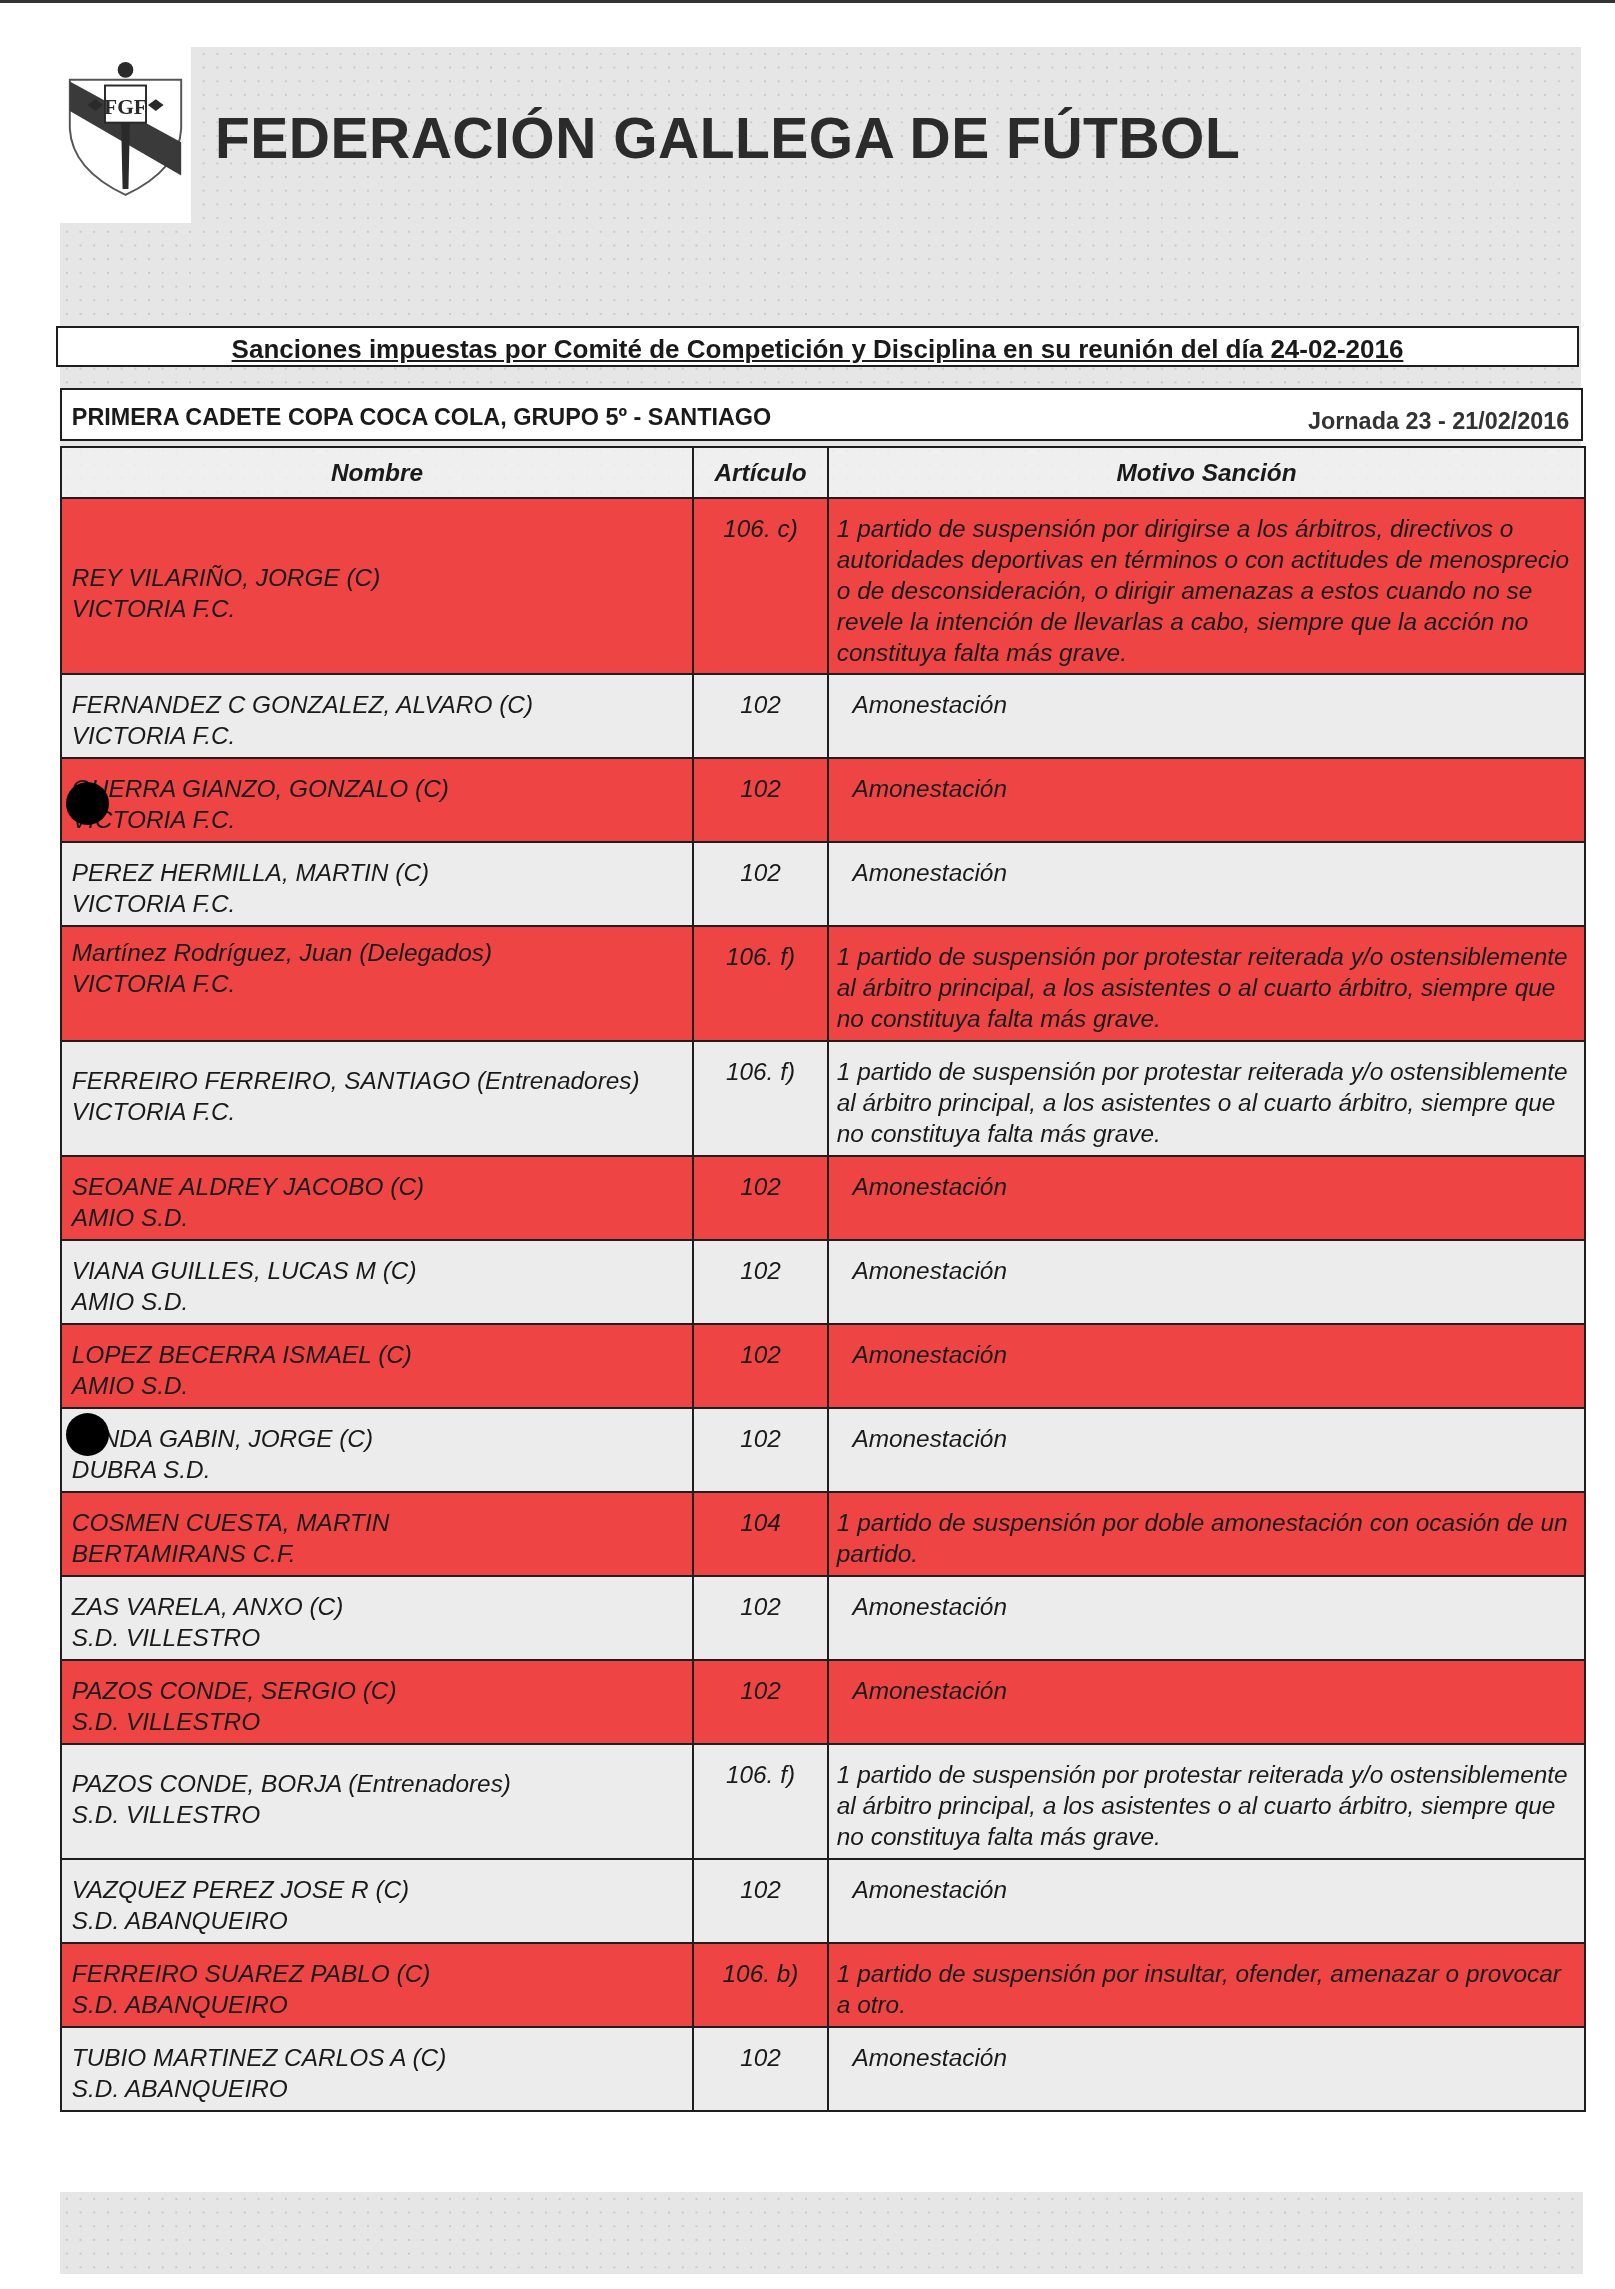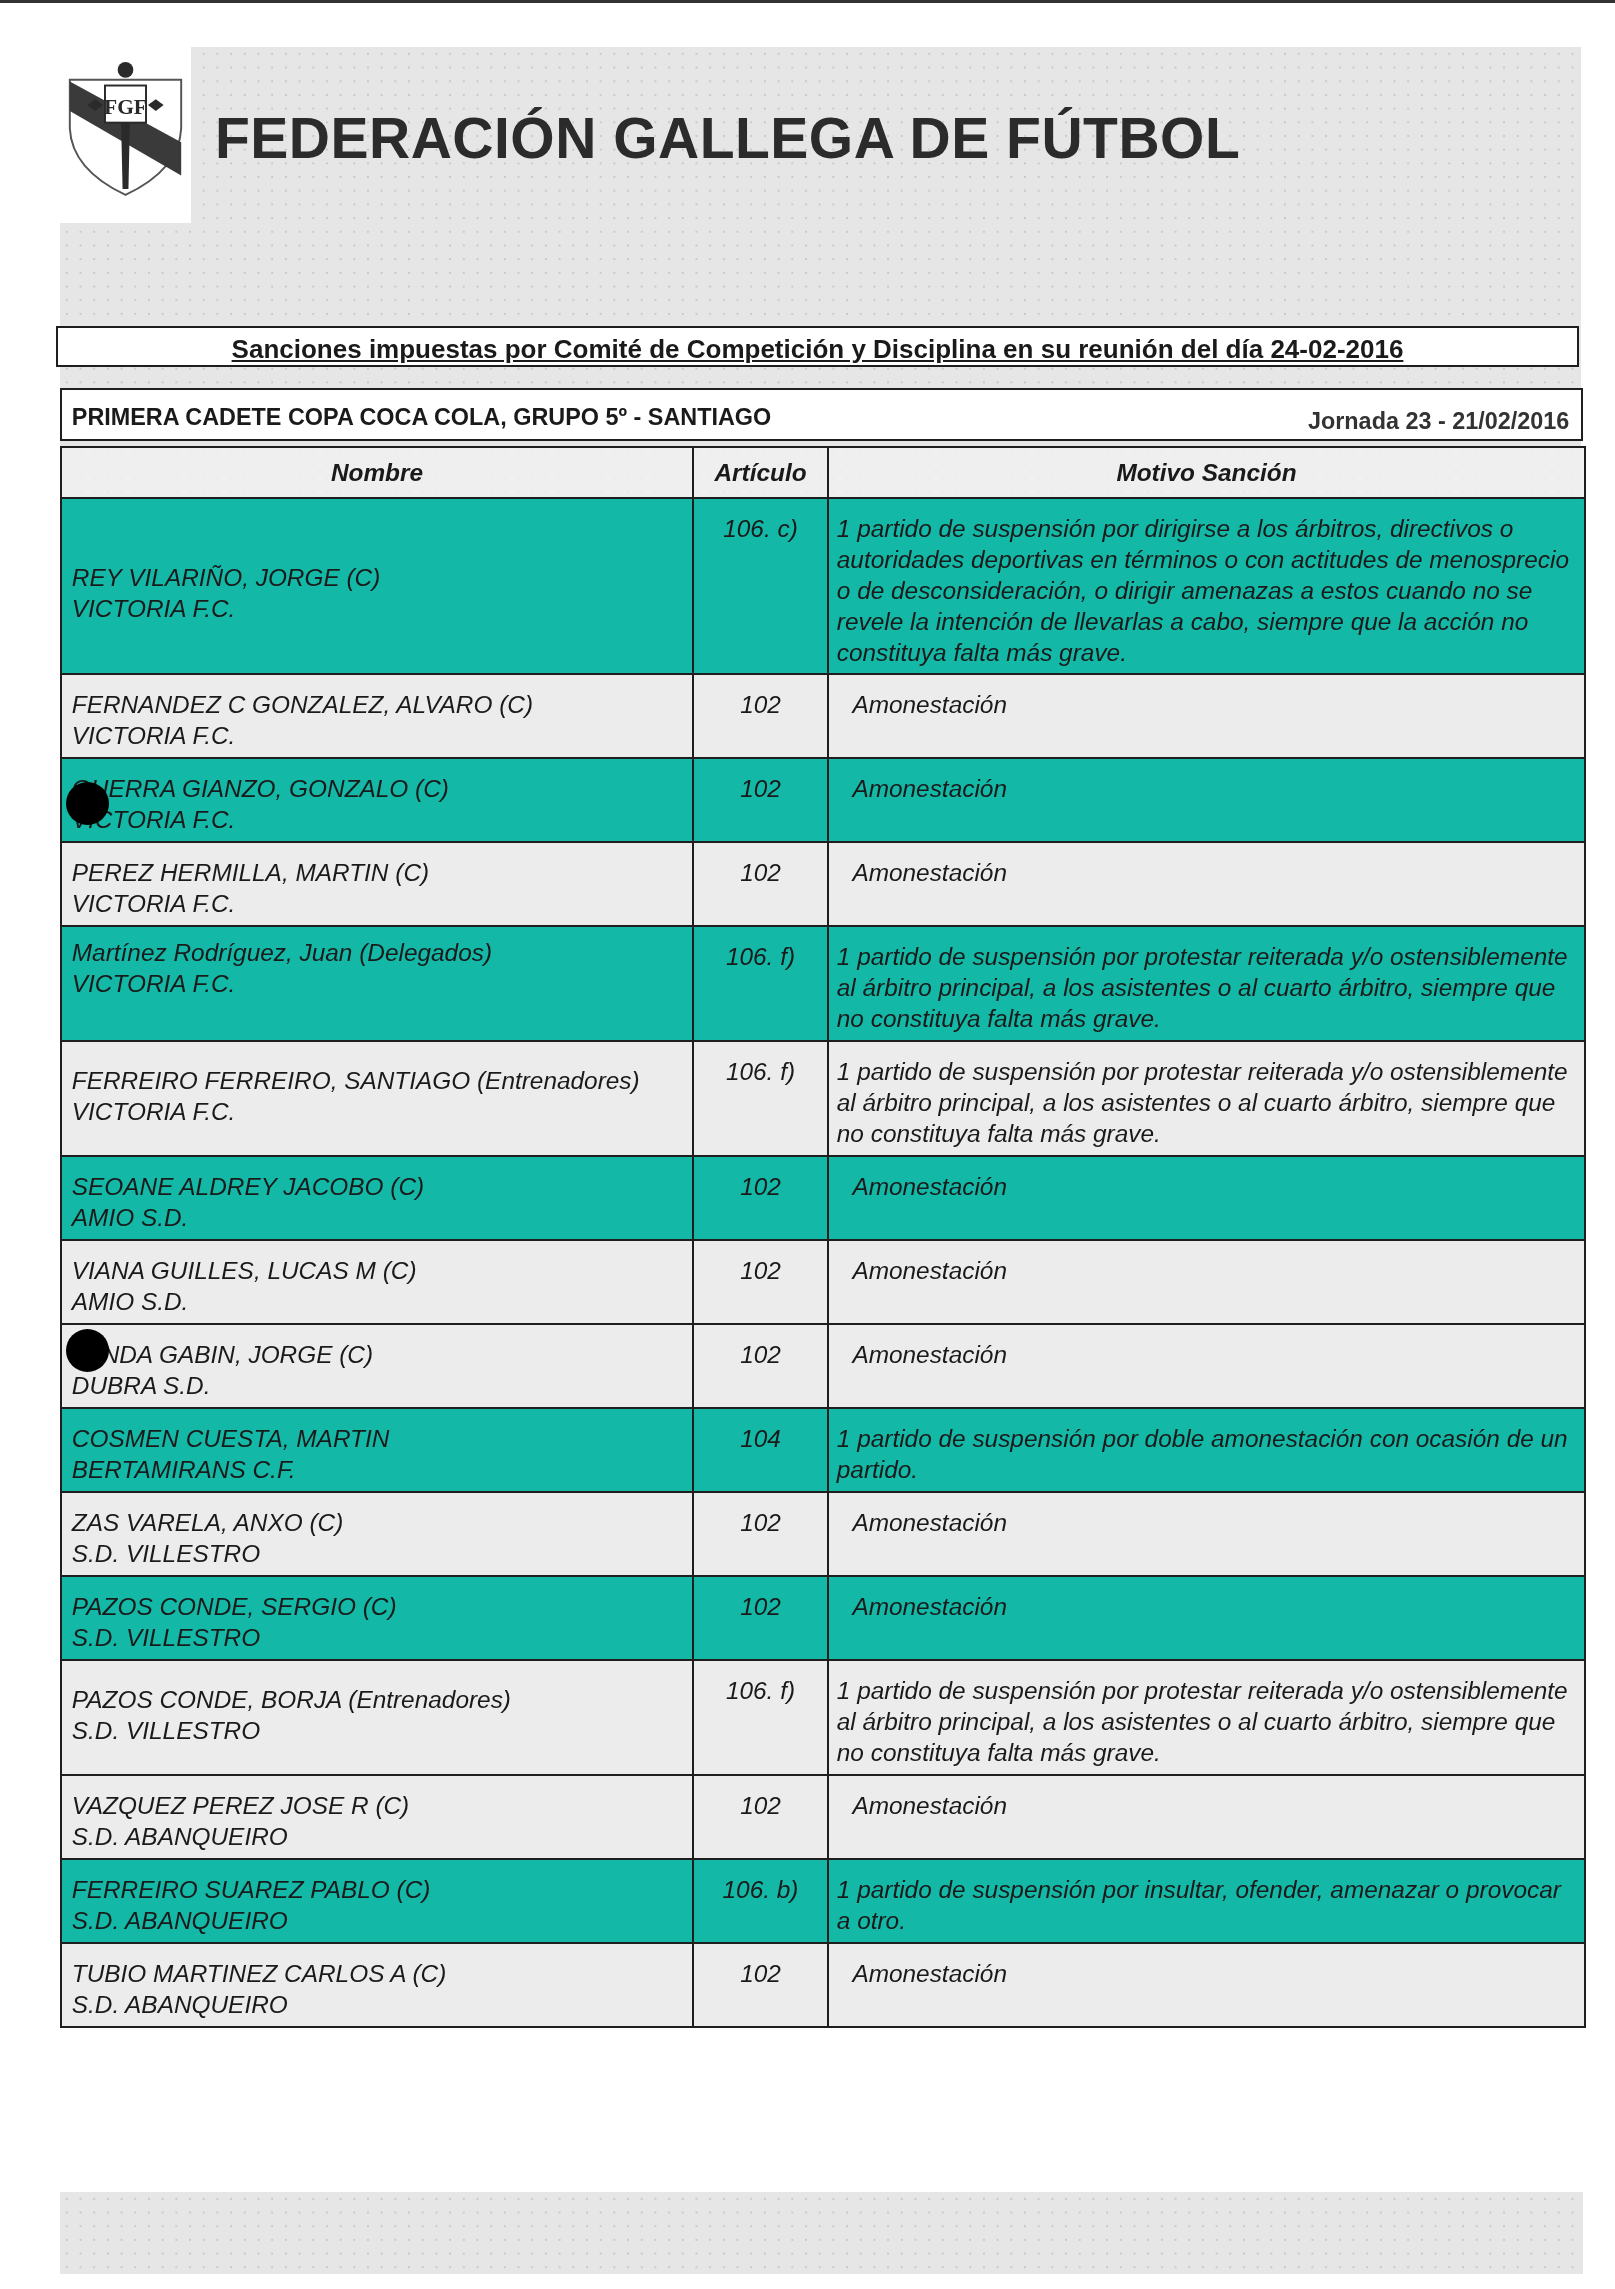--- a/index.html
+++ b/index.html
@@ -37,21 +37,21 @@
   table { border-collapse: collapse; width: 1523px; table-layout: fixed; }
   th, td { border: 2.9px solid #1e1e1e; vertical-align: top; font-size: 24.4px; line-height: 31px; }
   th { height: 47px; font-weight: bold; text-align: center; vertical-align: middle; background: rgba(240,240,240,0.85); }
   col.c-name { width: 632px; }
   col.c-art { width: 135px; }
   col.c-mot { width: 757px; }
   td.name { padding: 13.7px 7.8px 0 9.8px; }
   td.art { text-align: center; padding-top: 13.7px; }
   td.mot { padding: 13.7px 7.8px 0 7.8px; }
   tr.shade td { background: #ececec; }
-  tr.white td { background: #14b8a6; }
+  tr.white td { background: #ef4444; }
   .team { display: block; }
   .redact {
     position: absolute; width: 43px; height: 43px; border-radius: 50%; background: #000;
   }
   #footer-band { position: absolute; left: 60px; top: 2192px; width: 1523px; height: 82px; }
 </style>
 </head>
 <body>
 
 <div id="top-edge"></div>
@@ -151,20 +151,28 @@
           <td class="mot" style="padding-left: 23.4px;">Amonestación</td>
         </tr>
         <tr class="shade" style="height: 84px;">
           <td class="name">
             <span class="team">VIANA GUILLES, LUCAS M (C)</span>
             <span class="team">AMIO S.D.</span>
           </td>
           <td class="art">102</td>
           <td class="mot" style="padding-left: 23.4px;">Amonestación</td>
         </tr>
+        <tr class="white" style="height: 84px;">
+          <td class="name">
+            <span class="team">LOPEZ BECERRA ISMAEL (C)</span>
+            <span class="team">AMIO S.D.</span>
+          </td>
+          <td class="art">102</td>
+          <td class="mot" style="padding-left: 23.4px;">Amonestación</td>
+        </tr>
         <tr class="shade" style="height: 84px;">
           <td class="name" style="position: relative;">
             <span class="team">LENDA GABIN, JORGE (C)</span>
             <span class="team">DUBRA S.D.</span>
             <div class="redact" style="left: 3.9px; top: 3.9px;"></div>
           </td>
           <td class="art">102</td>
           <td class="mot" style="padding-left: 23.4px;">Amonestación</td>
         </tr>
         <tr class="white" style="height: 84px;">

